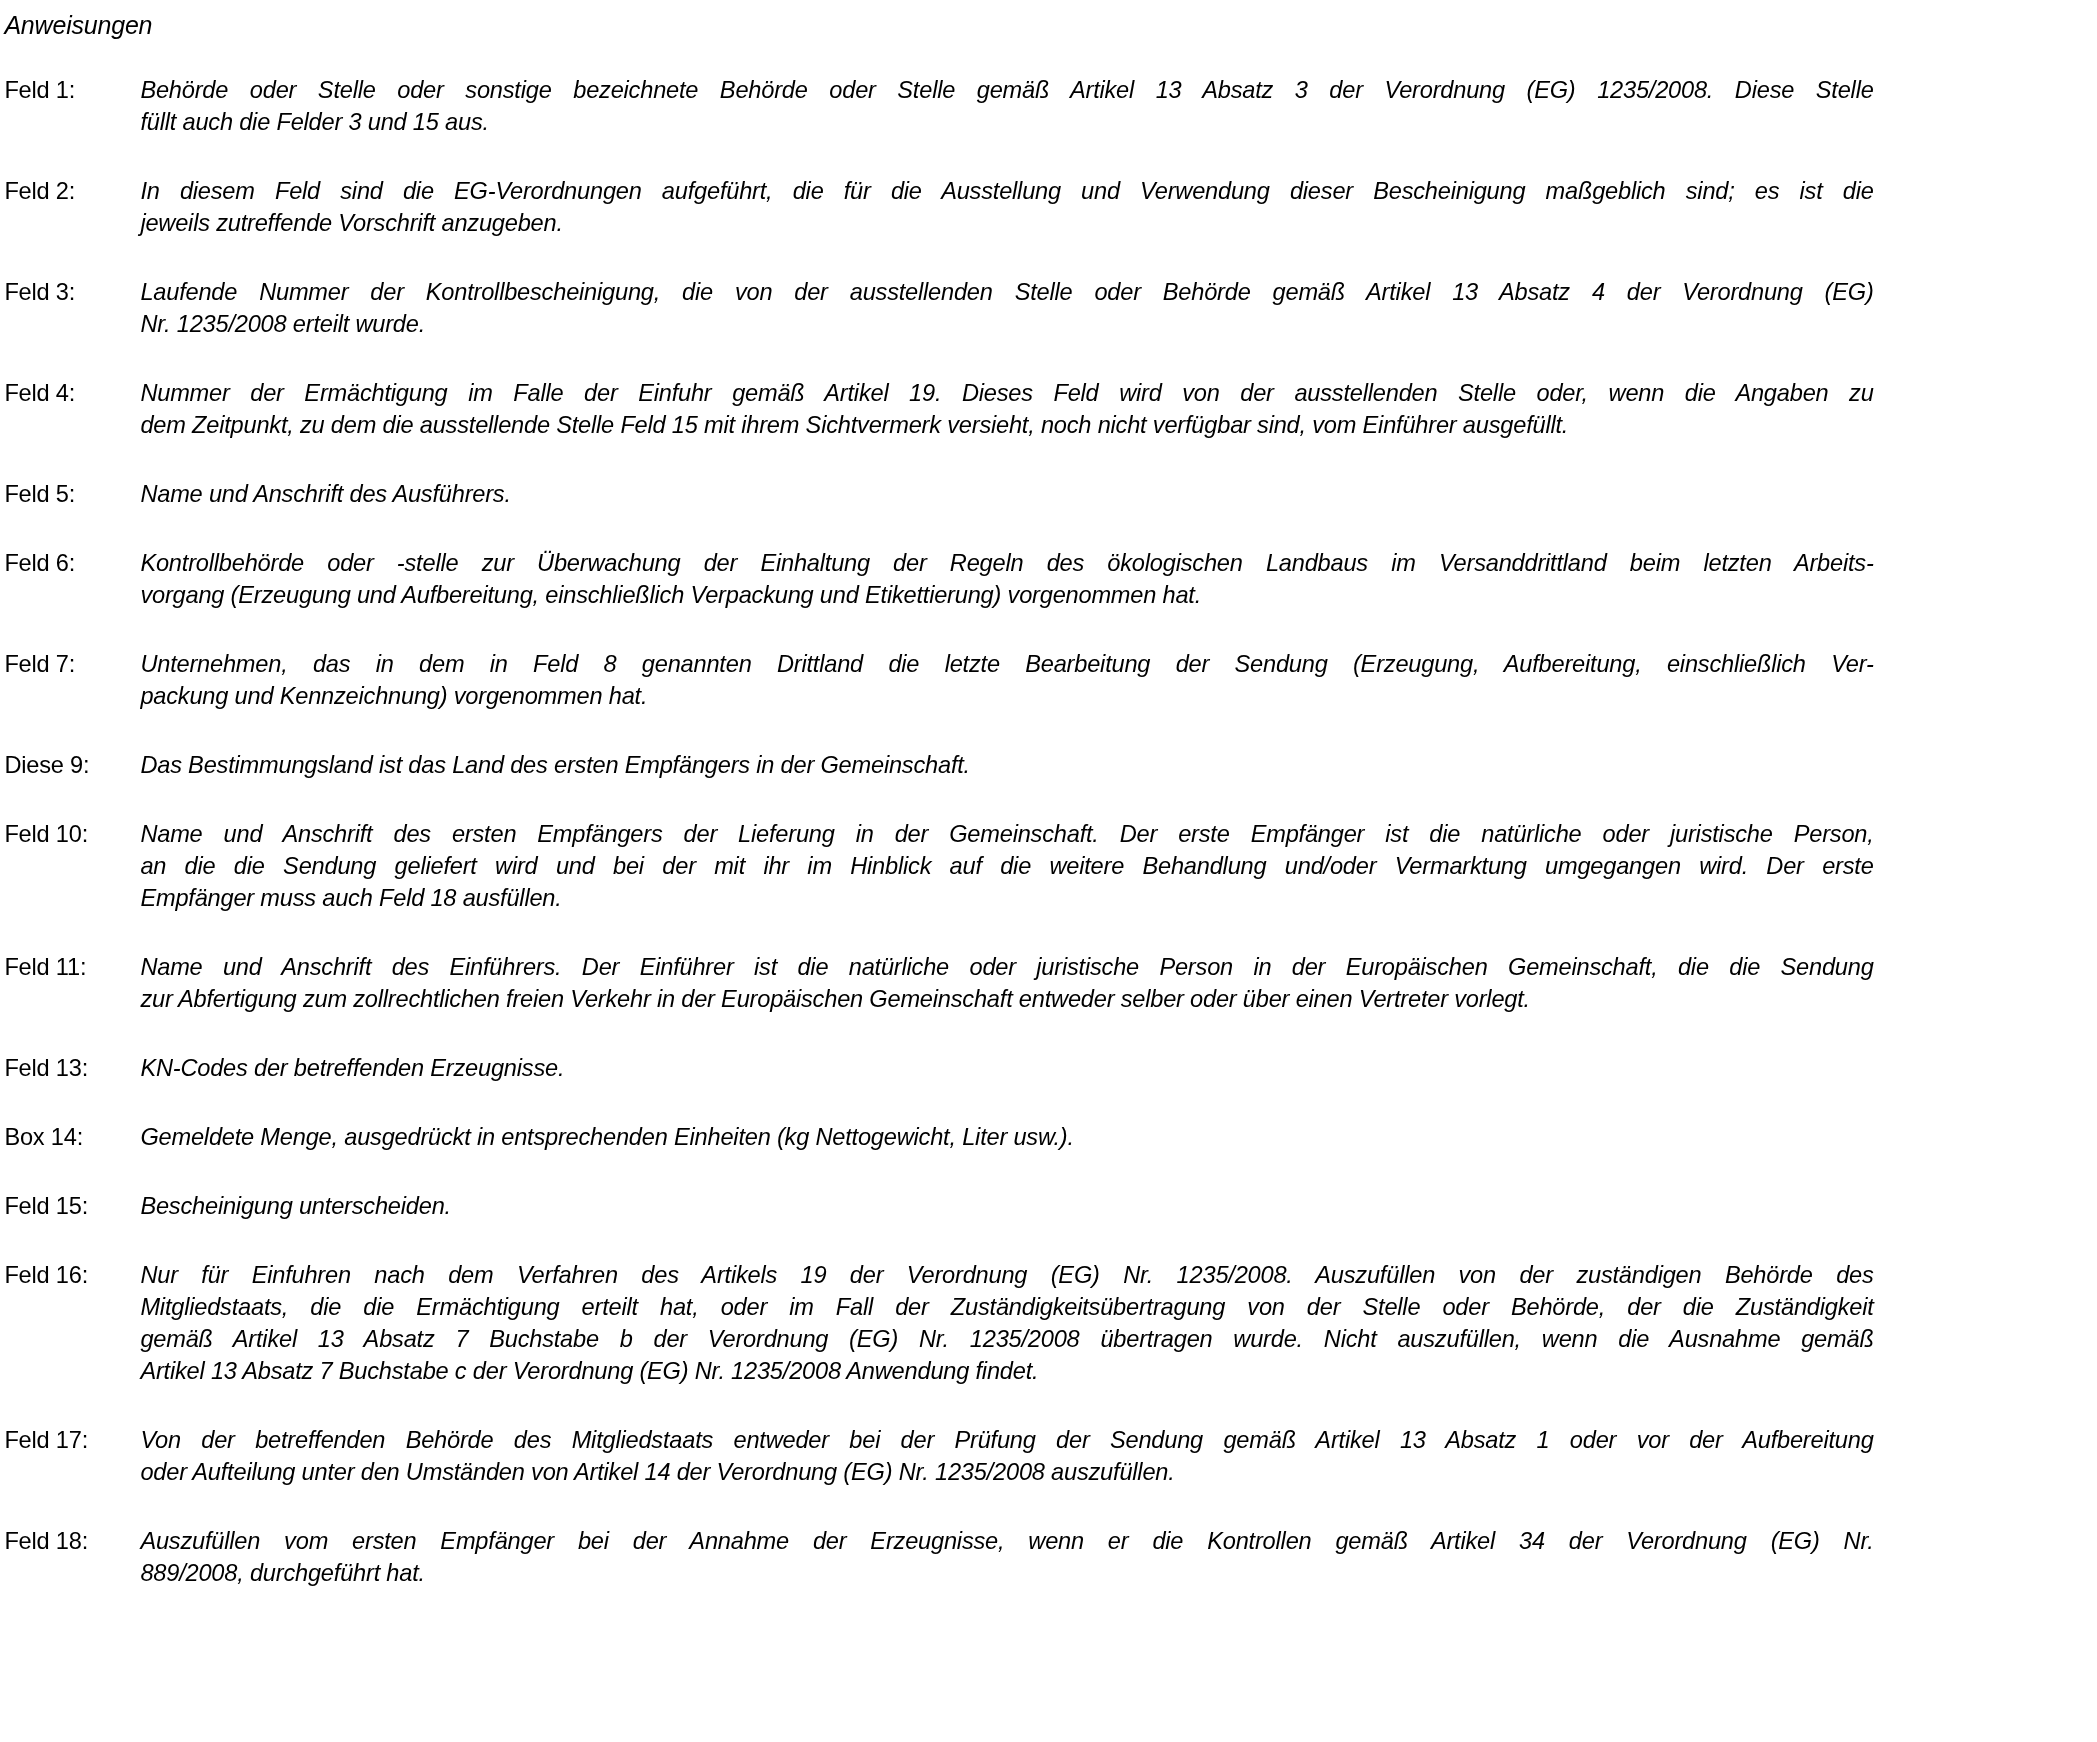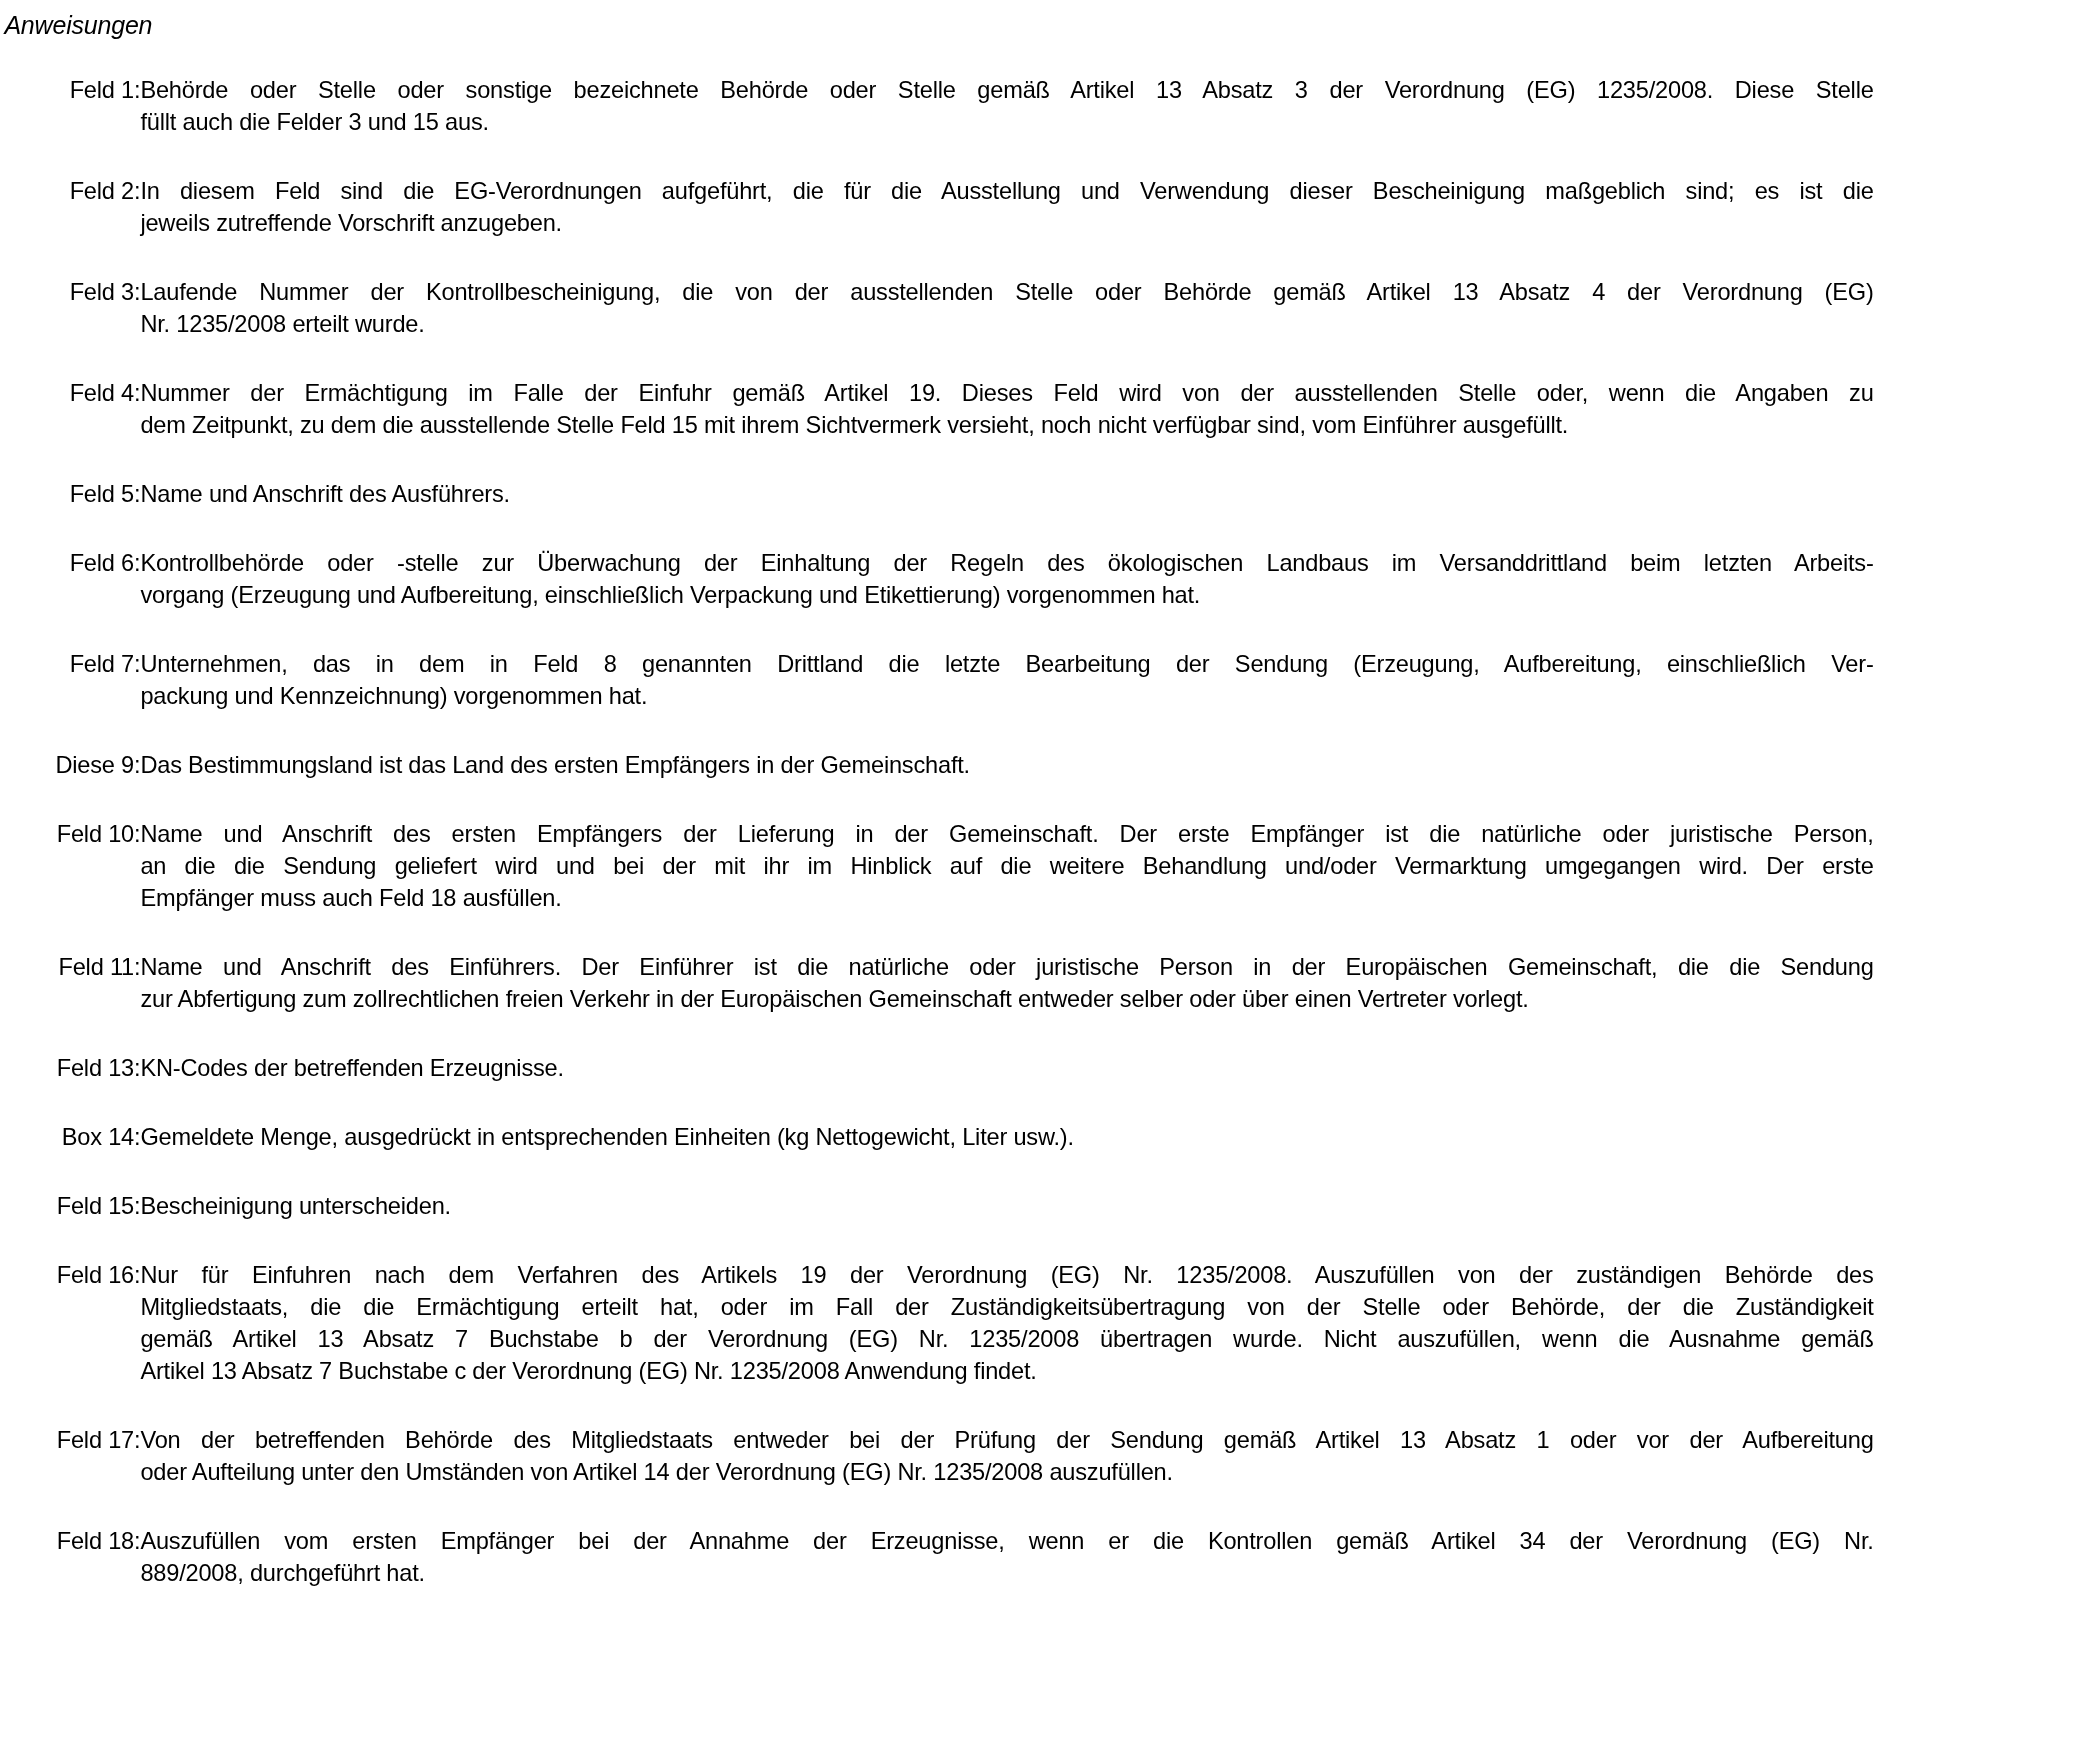--- a/index.html
+++ b/index.html
@@ -35,25 +35,25 @@
     align-items: flex-start;
     margin-bottom: 37px;
     font-size: 23.6px;
     line-height: 32px;
     letter-spacing: -0.2px;
   }
   .label {
     flex: 0 0 136px;
     width: 136px;
     white-space: nowrap;
-    text-align: right;
   }
   .desc {
     flex: 1 1 auto;
     min-width: 0;
+    font-style: italic;
   }
   .line {
     text-align: justify;
     text-align-last: justify;
   }
   .line.last {
     text-align: justify;
     text-align-last: left;
   }
 </style>

